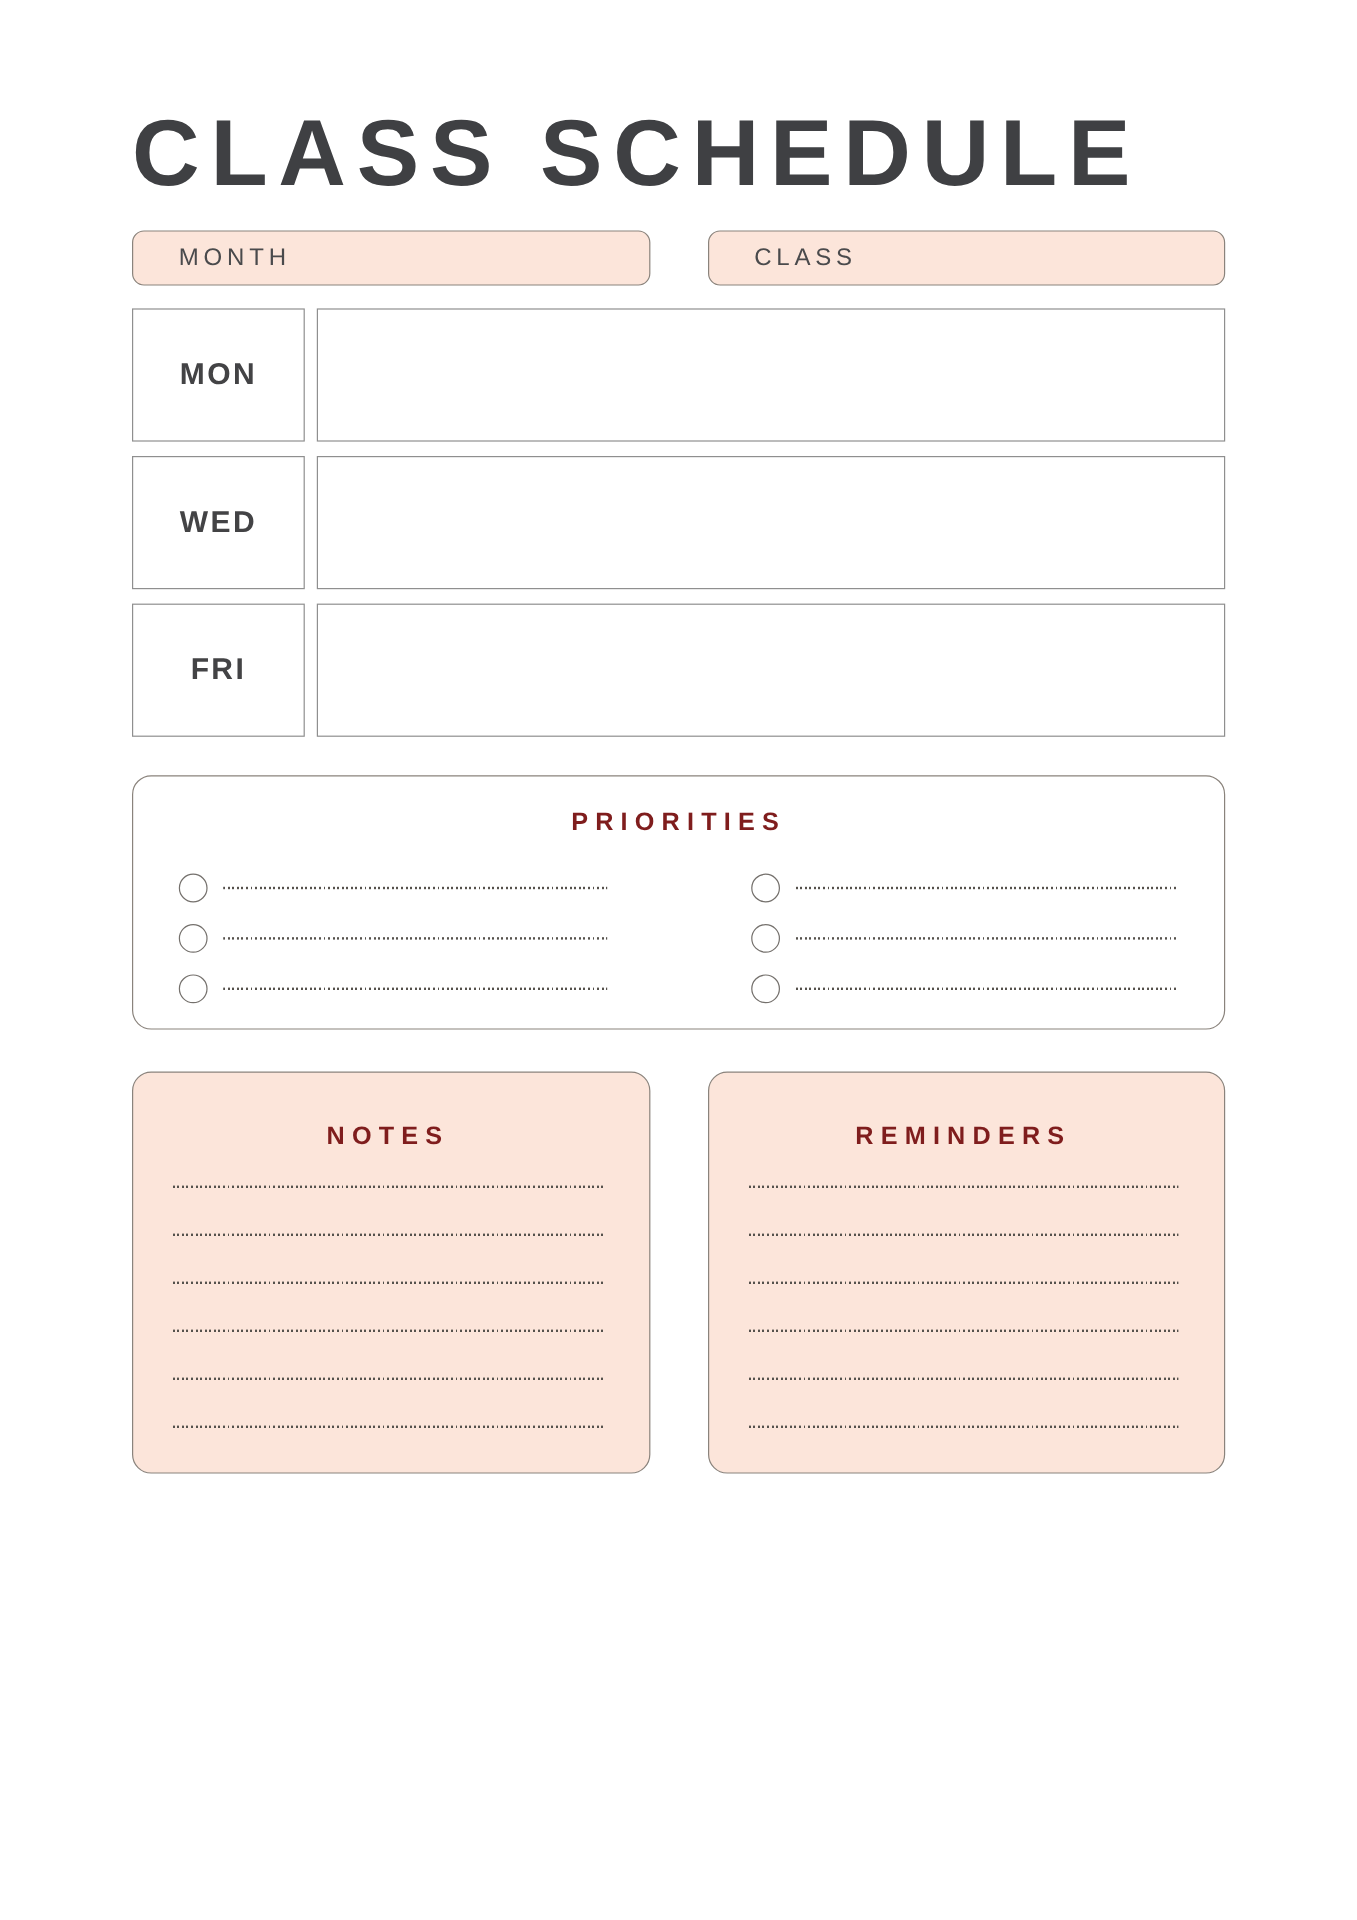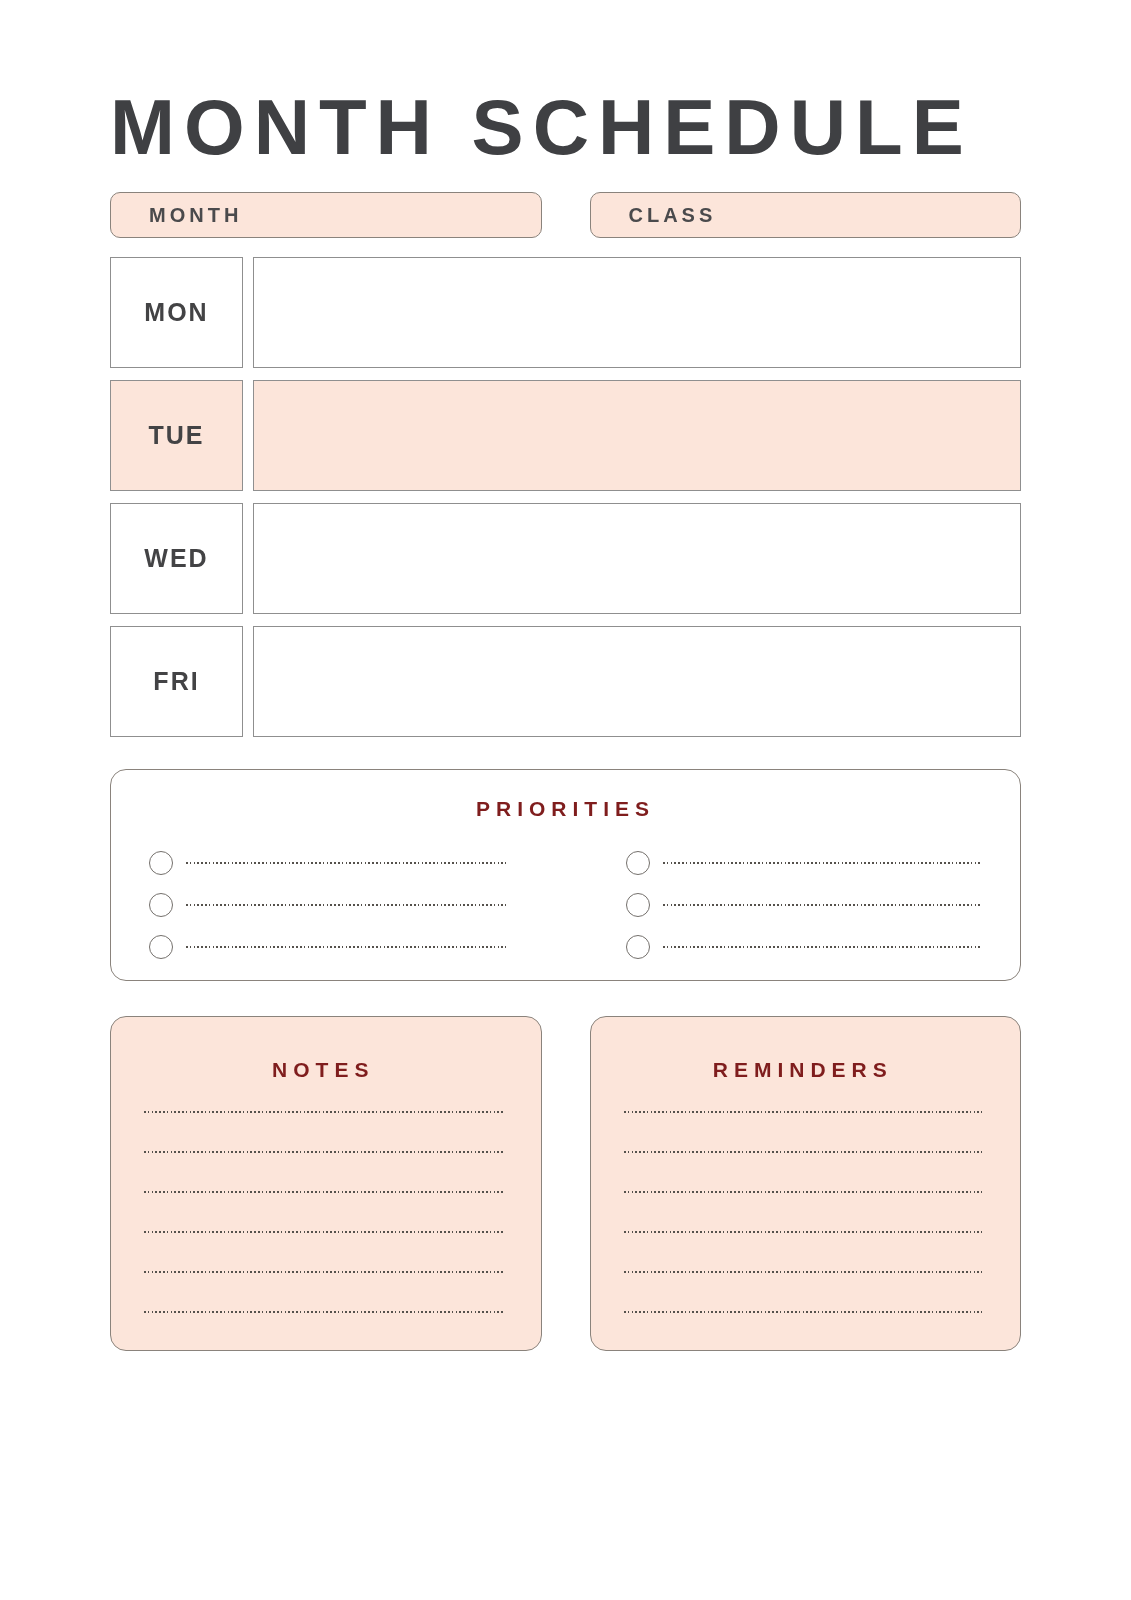--- a/index.html
+++ b/index.html
@@ -43,32 +43,32 @@
     height:46px;
     background:var(--peach);
     border:1.5px solid var(--border_round);
     border-radius:10px;
     display:flex;
     align-items:center;
     padding-left:38px;
   }
   .field-label{
     font-size:20px;
-    font-weight:bold;
+    font-weight:normal;
     letter-spacing:4px;
     color:#4a4a4c;
   }
   
   .day-row{
     display:flex;
     gap:10px;
     margin-bottom:12px;
   }
   .day-label-cell{
-    width:133px;
+    width:144px;
     height:111px;
     background:#ffffff;
     border:1.5px solid var(--border_square);
     display:flex;
     align-items:center;
     justify-content:center;
   }
   .day-content-cell{
     flex:1;
     height:111px;
@@ -148,46 +148,40 @@
     background-size:100% 2px;
     background-repeat:no-repeat;
     background-position:top left;
   }
 </style>
 </head>
 <body>
 
 <div class="page">
 
-  <h1 class="main-title">MONTH SCHEDULE</h1>
+  <h1 class="main-title">CLASS SCHEDULE</h1>
 
   <div class="fields-row">
     <div class="field-box">
       <span class="field-label">MONTH</span>
     </div>
     <div class="field-box">
       <span class="field-label">CLASS</span>
     </div>
   </div>
 
   <div class="day-table">
 
     <div class="day-row">
       <div class="day-label-cell">
         <span class="day-label">MON</span>
       </div>
       <div class="day-content-cell"></div>
     </div>
 
-    <div class="day-row alt">
-      <div class="day-label-cell">
-        <span class="day-label">TUE</span>
-      </div>
-      <div class="day-content-cell"></div>
-    </div>
 
     <div class="day-row">
       <div class="day-label-cell">
         <span class="day-label">WED</span>
       </div>
       <div class="day-content-cell"></div>
     </div>
 
 
     <div class="day-row">

